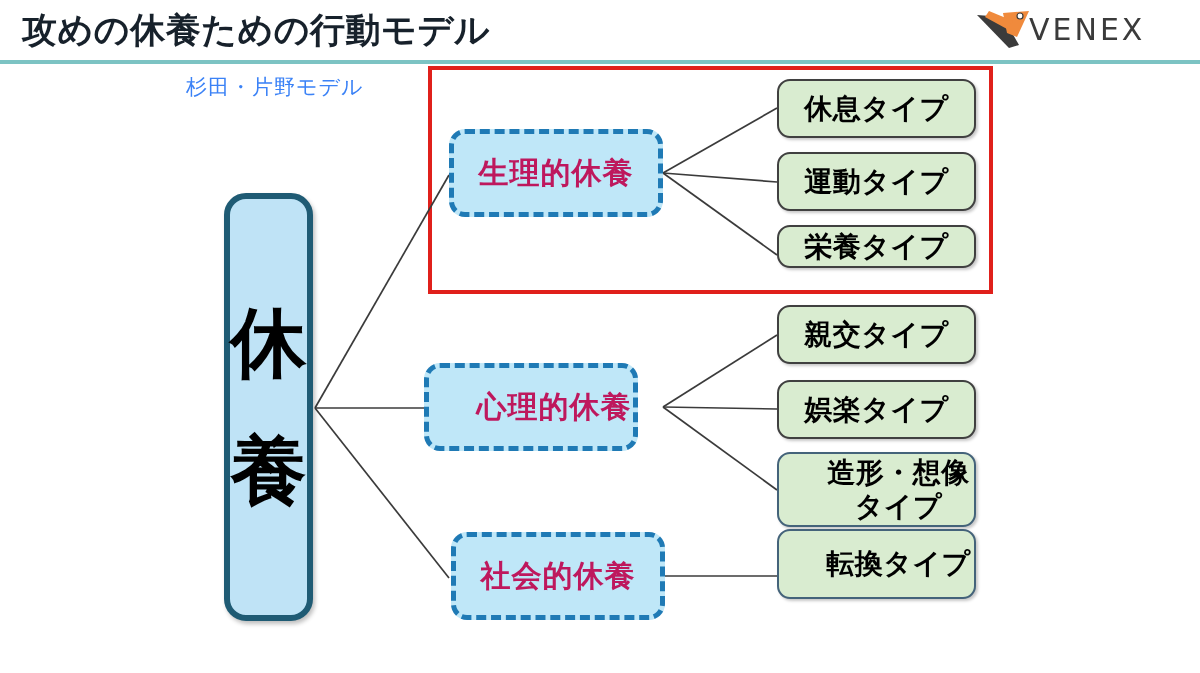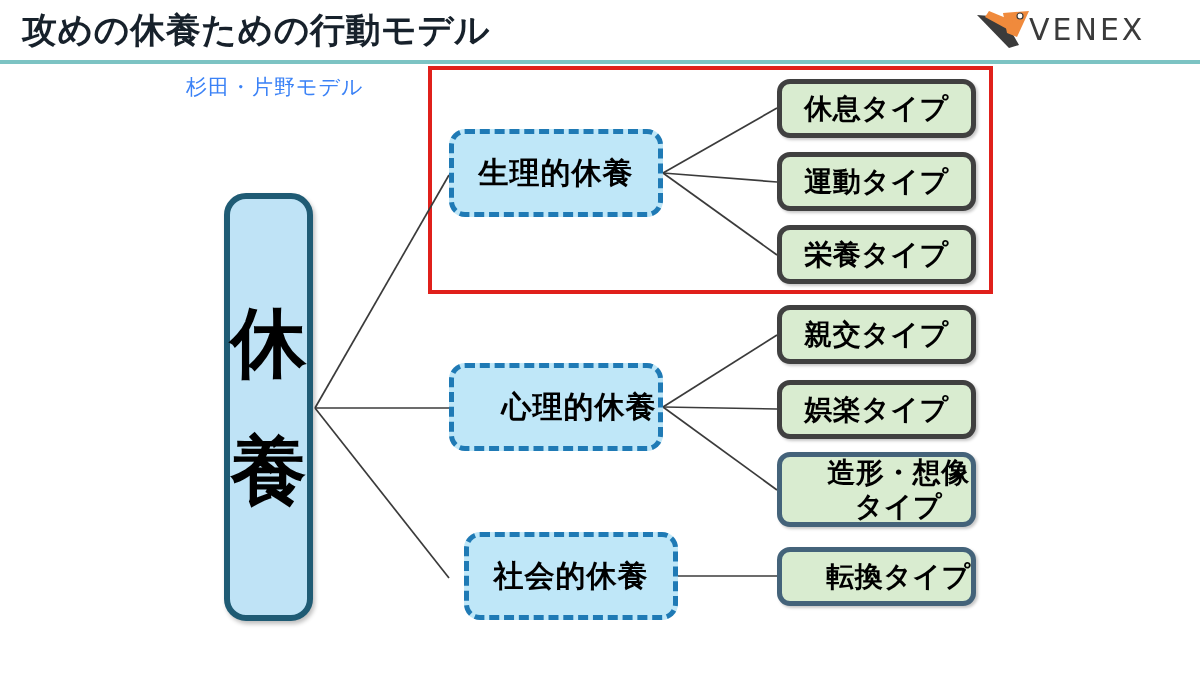--- a/index.html
+++ b/index.html
@@ -118,54 +118,54 @@
     width: 214px; height: 88px;
     background: #bfe7f8;
     border: 5px dashed #1f7ab5;
     border-radius: 16px;
     box-sizing: border-box;
     display: flex;
     align-items: center;
     justify-content: center;
     font-size: 30px;
     font-weight: bold;
-    color: #000000;
+    color: #be185d;
     letter-spacing: 1px;
   }
   #mid-node-0 { left: 449px; top: 129px; }
-  #mid-node-1 { left: 449px; top: 363px; padding-left: 46px; }
-  #mid-node-2 { left: 464px; top: 532px; }
+  #mid-node-1 { left: 424px; top: 363px; padding-left: 46px; }
+  #mid-node-2 { left: 451px; top: 532px; }
 
   
   .leaf-node {
     position: absolute;
     width: 199px;
     background: #d9ecd0;
-    border: 5px solid #404040;
+    border: 2px solid #404040;
     border-radius: 13px;
     box-sizing: border-box;
     box-shadow: 2px 2px 3px rgba(0,0,0,0.22);
     display: flex;
     align-items: center;
     justify-content: center;
     text-align: center;
     font-size: 28px;
     font-weight: bold;
     color: #000000;
     line-height: 1.18;
     letter-spacing: 0.5px;
   }
   .leaf-node.slate { border-color: #44637a; padding-left: 44px; }
   #leaf-0 { left: 777px; top: 79px;  height: 59px; }
   #leaf-1 { left: 777px; top: 152px; height: 59px; }
-  #leaf-2 { left: 777px; top: 225px; height: 59px; }
+  #leaf-2 { left: 777px; top: 225px; height: 43px; }
   #leaf-3 { left: 777px; top: 305px; height: 59px; }
   #leaf-4 { left: 777px; top: 380px; height: 59px; }
   #leaf-5 { left: 777px; top: 452px; height: 75px; }
-  #leaf-6 { left: 777px; top: 547px; height: 59px; }
+  #leaf-6 { left: 777px; top: 529px; height: 70px; }
 </style>
 </head>
 <body>
 
 <div id="slide">
 
   <div id="header">
     <div id="slide-title">攻めの休養ための行動モデル</div>
 
     <div id="logo">

